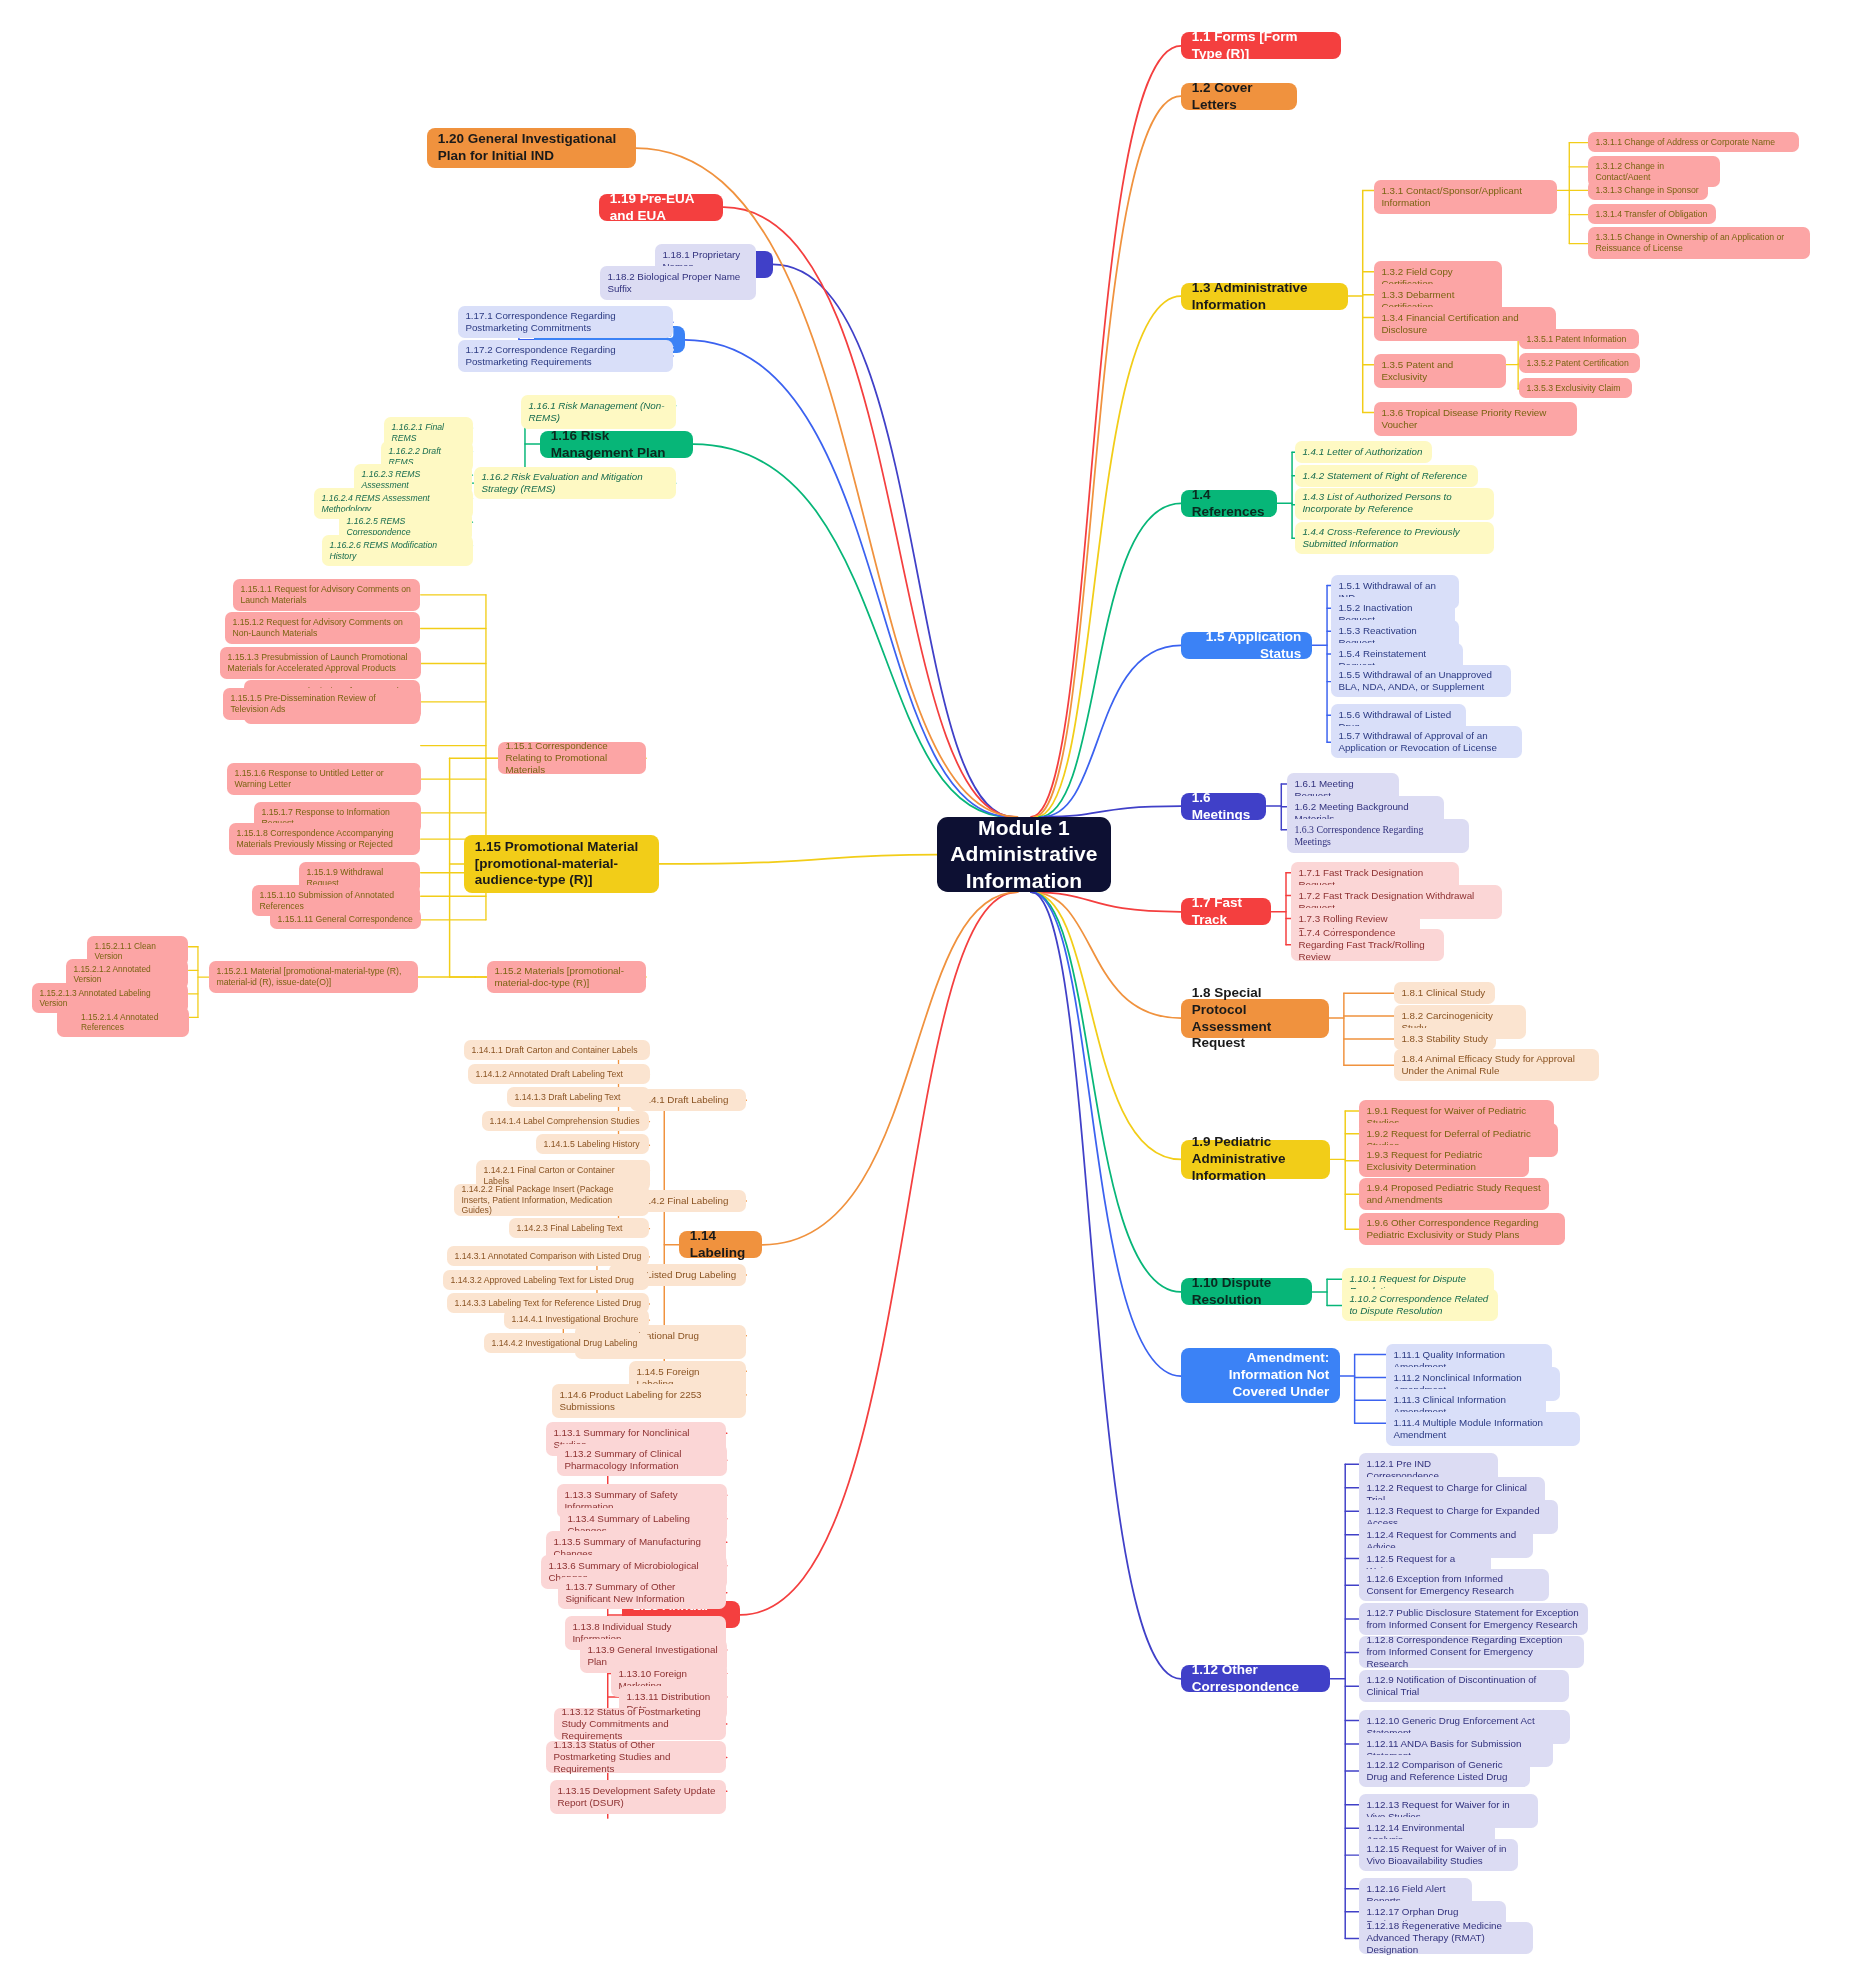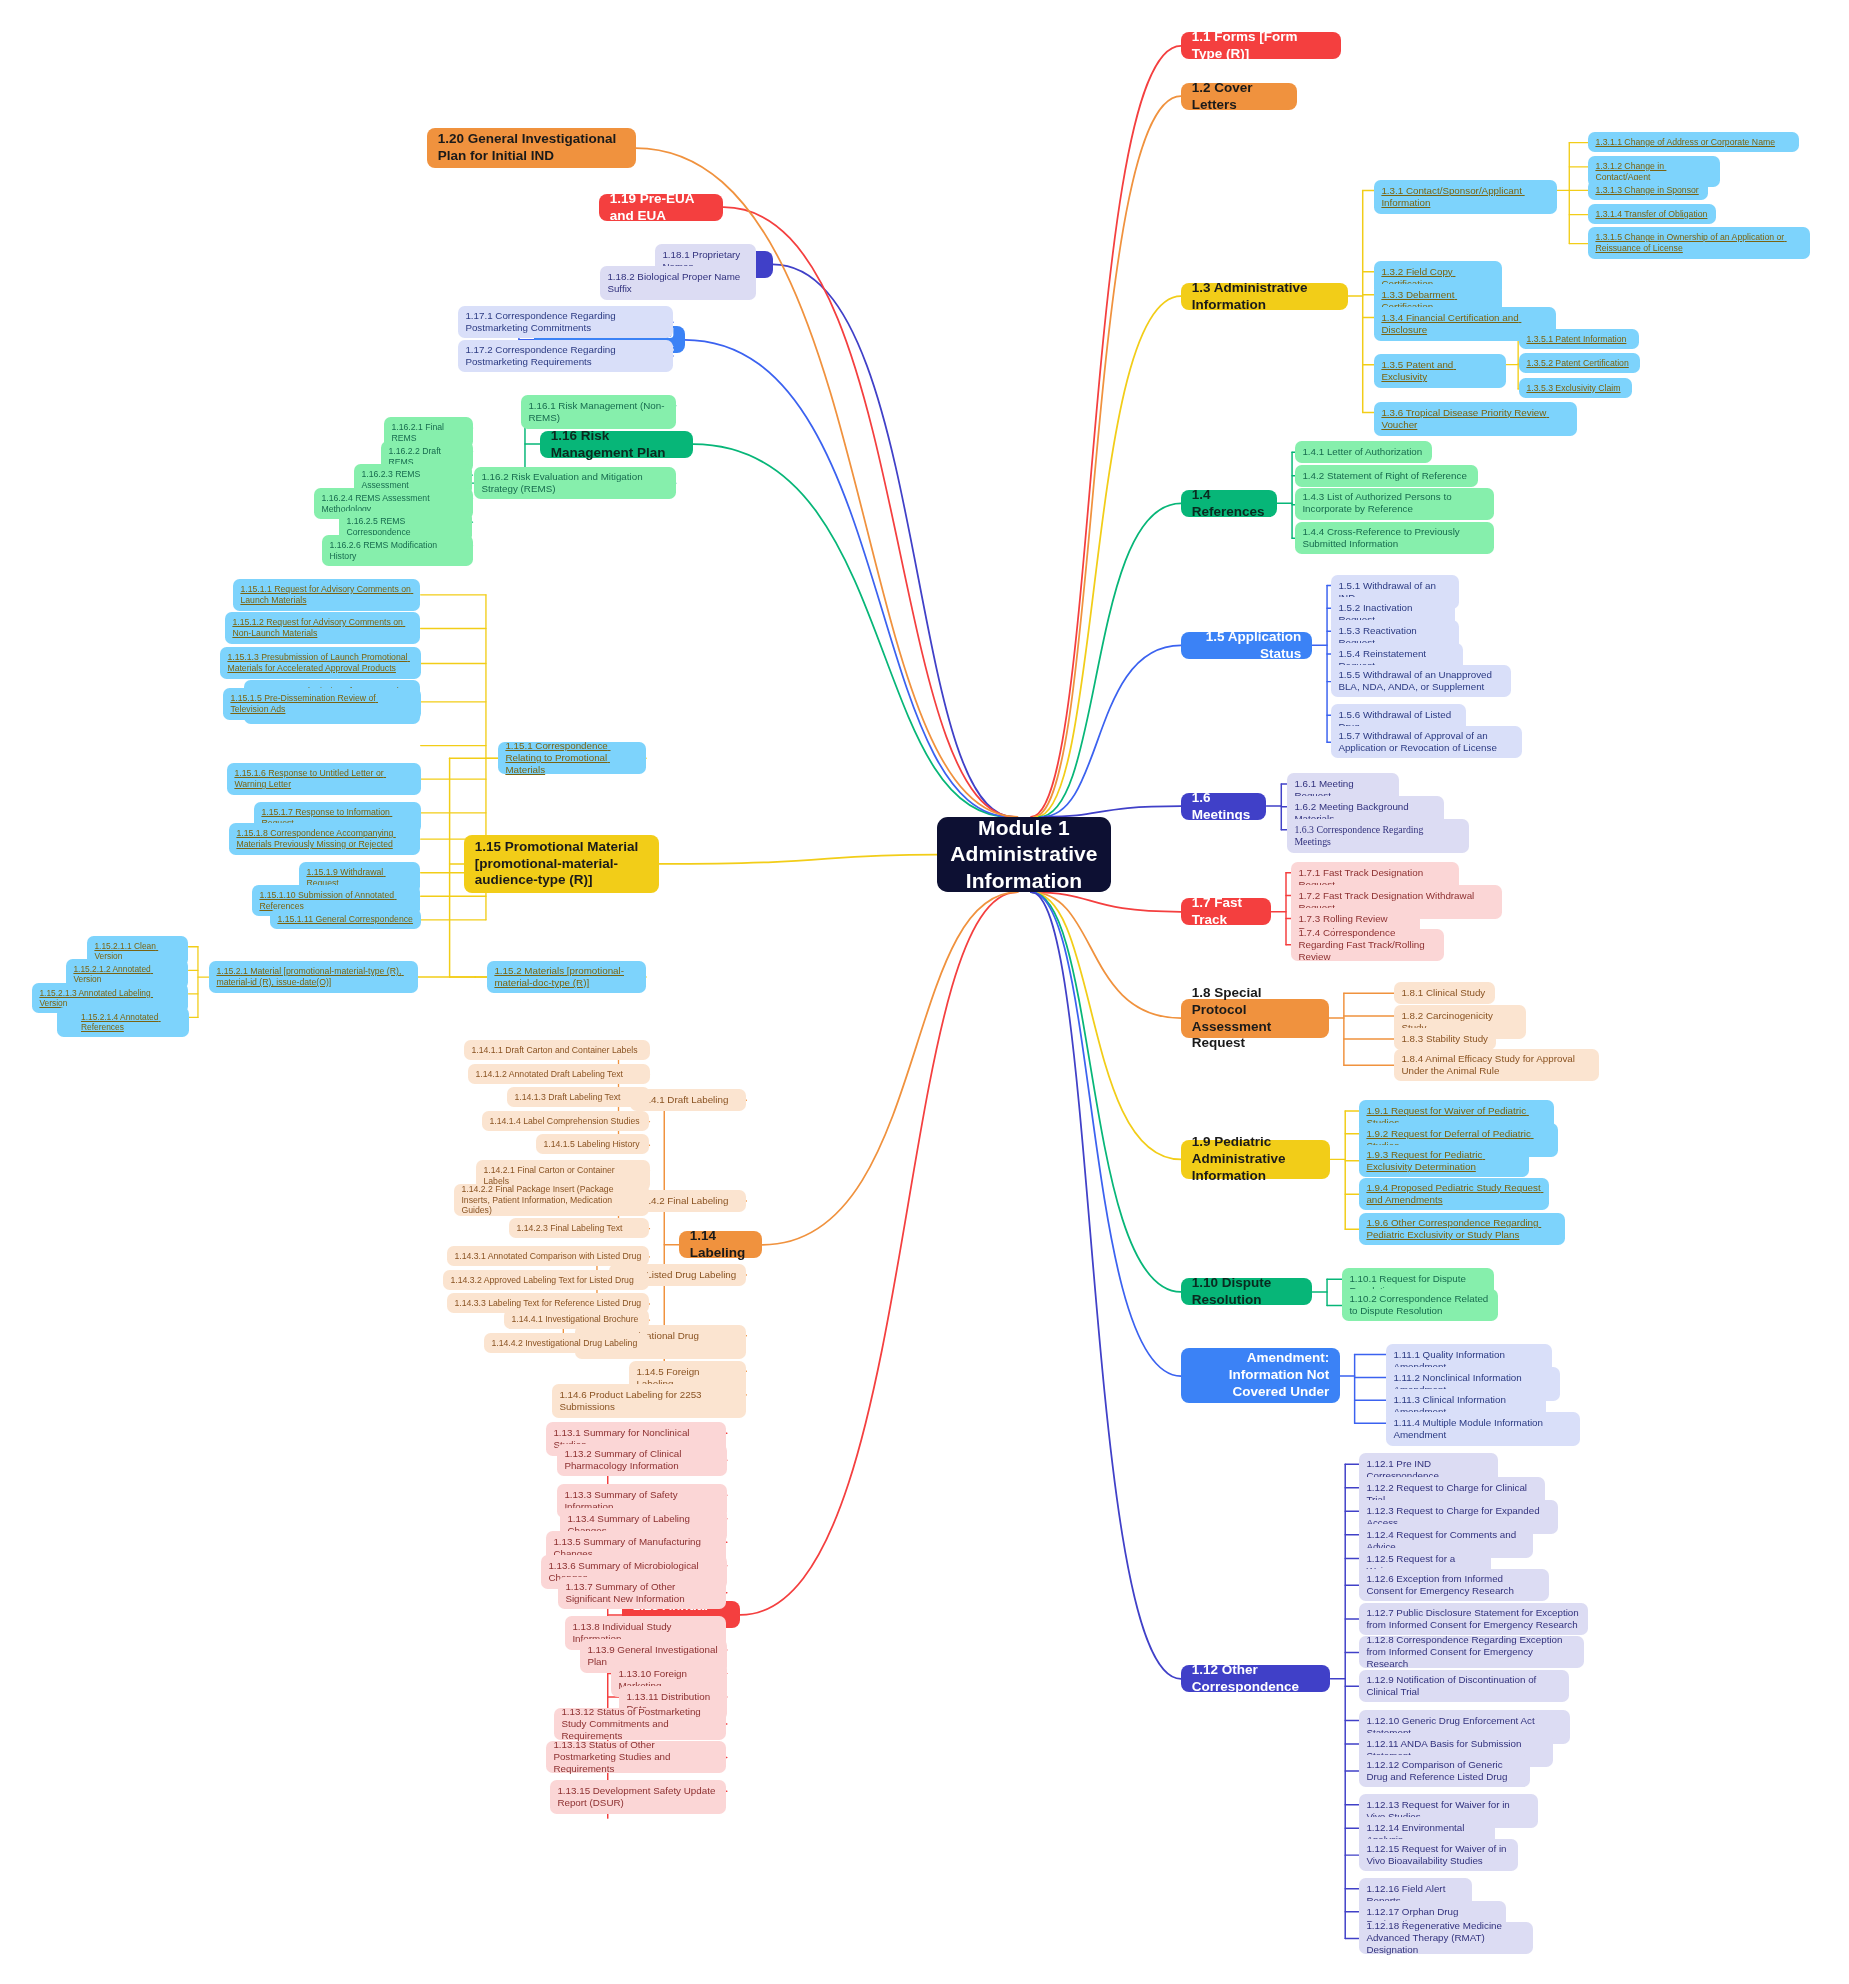--- a/index.html
+++ b/index.html
@@ -34,22 +34,22 @@
   
   .c-red    { background:#f43f3f; color:#ffffff; }
   .c-orange { background:#f0923e; color:#1a1a1a; }
   .c-yellow { background:#f2cd18; color:#1a1a1a; }
   .c-green  { background:#07b678; color:#0a2a20; }
   .c-blue   { background:#3b82f6; color:#ffffff;text-align:right; }
   .c-indigo { background:#4040c8; color:#ffffff; }
   
   .t-red    { background:#fbd6d6; color:#8d3030; }
   .t-orange { background:#fbe4d0; color:#8a5322; }
-  .t-yellow { background:#7dd3fc; color:#7a6412;text-decoration:underline; }
-  .t-green  { background:#86efac; color:#186c4f; }
+  .t-yellow { background:#fca5a5; color:#7a6412; }
+  .t-green  { background:#fef9c3; color:#186c4f;font-style:italic; }
   .t-blue   { background:#d9dff9; color:#2b3a82; }
   .t-indigo { background:#dcdcf3; color:#32327e; }
 </style>
 </head>
 <body>
 
 <div id="canvas">
   <svg id="edges" viewBox="0 0 2749 2950" width="1850" height="1985">
       <path d="M1532,1214 C1632.35,1214 1610.05,68 1755,68" stroke="#f43f3f" fill="none" stroke-width="2.6" stroke-linecap="round"></path>
       <path d="M1536,1214 C1634.55,1214 1612.65,143 1755,143" stroke="#f0923e" fill="none" stroke-width="2.6" stroke-linecap="round"></path>

